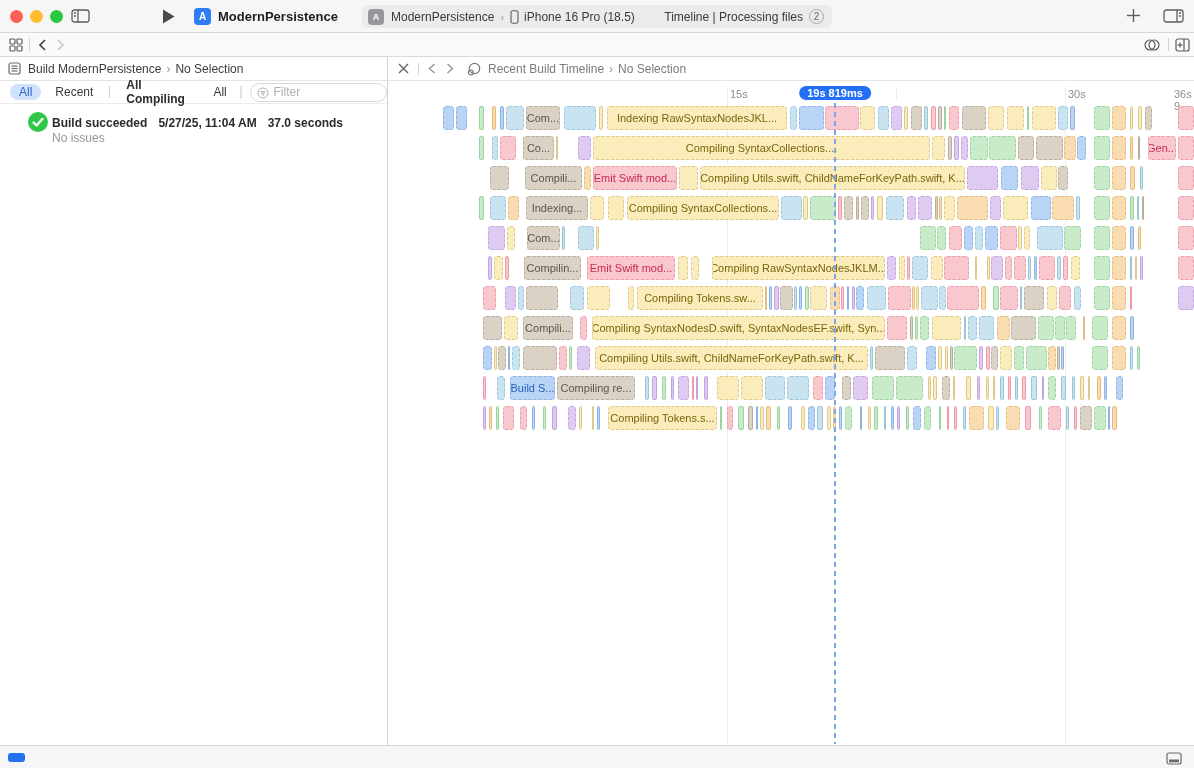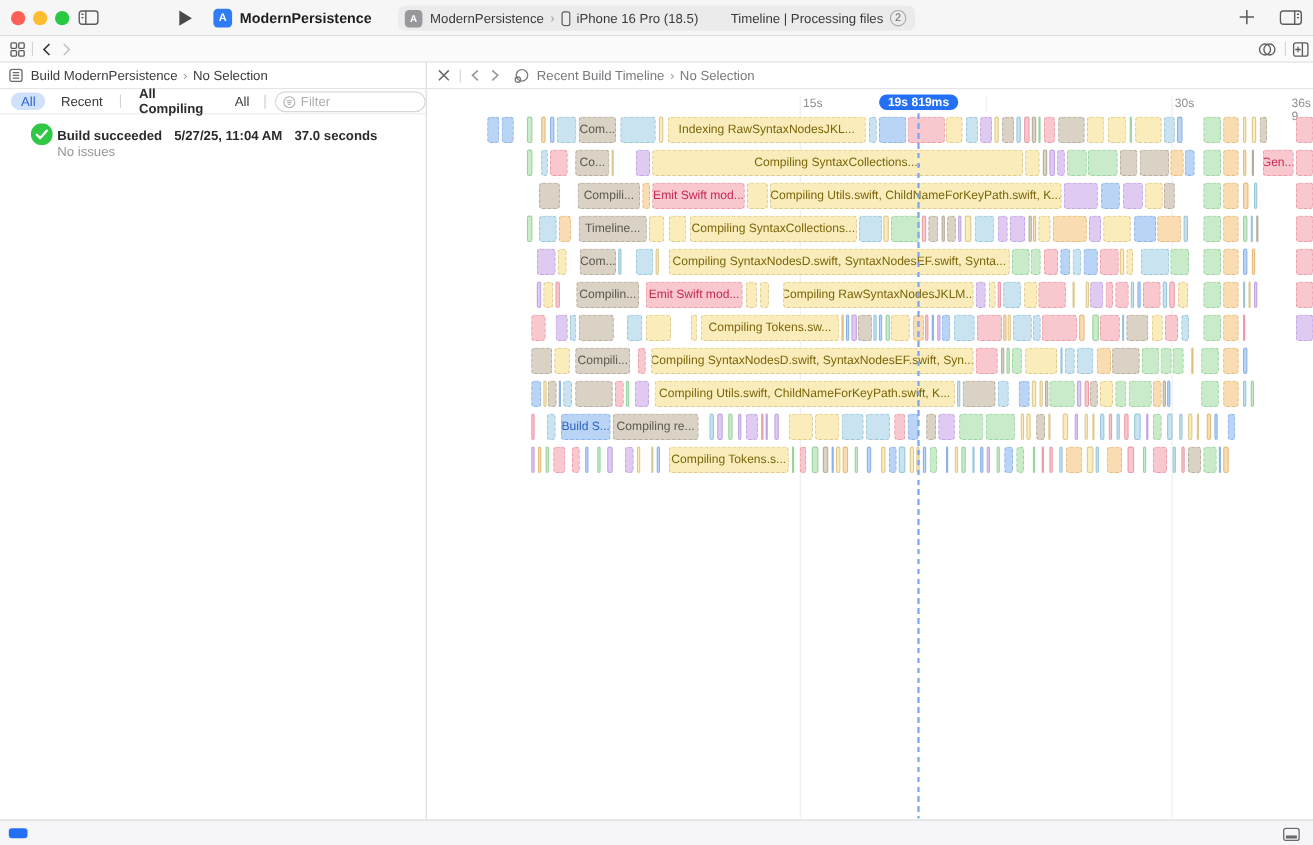--- a/index.html
+++ b/index.html
@@ -361,21 +361,21 @@
         <div class="seg" style="left: 724px; width: 14px; background: rgb(249, 220, 178); border-color: rgb(229, 188, 124); color: rgb(138, 94, 20);"></div>
         <div class="seg sm" style="left: 742px; width: 4.54602px; background: rgb(249, 220, 178); border-color: rgb(229, 188, 124); color: rgb(138, 94, 20);"></div>
         <div class="seg sm" style="left: 752.093px; width: 2.7682px; background: rgb(201, 227, 240); border-color: rgb(154, 198, 220); color: rgb(47, 110, 142);"></div>
         <div class="seg" style="left: 790px; width: 16px; background: rgb(249, 200, 207); border-color: rgb(236, 156, 168); color: rgb(198, 42, 78);"></div>
       </div>
       <div class="trow" style="top: 139px;">
         <div class="seg sm" style="left: 91px; width: 5px; background: rgb(201, 235, 201); border-color: rgb(154, 212, 158); color: rgb(63, 122, 69);"></div>
         <div class="seg" style="left: 102px; width: 16.2859px; background: rgb(201, 227, 240); border-color: rgb(154, 198, 220); color: rgb(47, 110, 142);"></div>
         <div class="seg" style="left: 119.759px; width: 11.2101px; background: rgb(249, 220, 178); border-color: rgb(229, 188, 124); color: rgb(138, 94, 20);"></div>
         <div class="seg" style="left: 138px; width: 62px; background: rgb(217, 210, 197); border-color: rgb(184, 173, 155); color: rgb(91, 86, 78);">
-          <span>Timeline...</span>
+          <span>Indexing...</span>
         </div>
         <div class="seg" style="left: 202px; width: 14px; background: rgb(251, 237, 187); border-color: rgb(222, 200, 143); color: rgb(122, 101, 10);"></div>
         <div class="seg" style="left: 220px; width: 16px; background: rgb(251, 237, 187); border-color: rgb(222, 200, 143); color: rgb(122, 101, 10);"></div>
         <div class="seg" style="left: 239px; width: 152px; background: rgb(251, 237, 187); border-color: rgb(222, 200, 143); color: rgb(122, 101, 10);">
           <span>Compiling SyntaxCollections...</span>
         </div>
         <div class="seg" style="left: 393px; width: 20.6532px; background: rgb(201, 227, 240); border-color: rgb(154, 198, 220); color: rgb(47, 110, 142);"></div>
         <div class="seg sm" style="left: 415.31px; width: 4.85727px; background: rgb(251, 237, 187); border-color: rgb(222, 200, 143); color: rgb(122, 101, 10);"></div>
         <div class="seg" style="left: 421.85px; width: 26.4447px; background: rgb(201, 235, 201); border-color: rgb(154, 212, 158); color: rgb(63, 122, 69);"></div>
         <div class="seg sm" style="left: 450.3px; width: 3.31293px; background: rgb(249, 200, 207); border-color: rgb(236, 156, 168); color: rgb(198, 42, 78);"></div>
@@ -405,23 +405,20 @@
       </div>
       <div class="trow" style="top: 169px;">
         <div class="seg" style="left: 100px; width: 17.4974px; background: rgb(223, 203, 242); border-color: rgb(194, 163, 227); color: rgb(111, 67, 168);"></div>
         <div class="seg" style="left: 118.727px; width: 8.22995px; background: rgb(251, 237, 187); border-color: rgb(222, 200, 143); color: rgb(122, 101, 10);"></div>
         <div class="seg" style="left: 139px; width: 33px; background: rgb(217, 210, 197); border-color: rgb(184, 173, 155); color: rgb(91, 86, 78);">
           <span>Com...</span>
         </div>
         <div class="seg sm" style="left: 174px; width: 2.78386px; background: rgb(201, 227, 240); border-color: rgb(154, 198, 220); color: rgb(47, 110, 142);"></div>
         <div class="seg" style="left: 190px; width: 16px; background: rgb(201, 227, 240); border-color: rgb(154, 198, 220); color: rgb(47, 110, 142);"></div>
         <div class="seg sm" style="left: 208px; width: 2.50105px; background: rgb(251, 237, 187); border-color: rgb(222, 200, 143); color: rgb(122, 101, 10);"></div>
-        <div class="seg" style="left: 220px; width: 310px; background: rgb(251, 237, 187); border-color: rgb(222, 200, 143); color: rgb(122, 101, 10);">
-          <span>Compiling SyntaxNodesD.swift, SyntaxNodesEF.swift, Synta...</span>
-        </div>
         <div class="seg" style="left: 532px; width: 15.6358px; background: rgb(201, 235, 201); border-color: rgb(154, 212, 158); color: rgb(63, 122, 69);"></div>
         <div class="seg" style="left: 549.129px; width: 9.28215px; background: rgb(201, 235, 201); border-color: rgb(154, 212, 158); color: rgb(63, 122, 69);"></div>
         <div class="seg" style="left: 561.02px; width: 12.5577px; background: rgb(249, 200, 207); border-color: rgb(236, 156, 168); color: rgb(198, 42, 78);"></div>
         <div class="seg" style="left: 575.89px; width: 9.14586px; background: rgb(185, 212, 244); border-color: rgb(140, 180, 232); color: rgb(43, 98, 196);"></div>
         <div class="seg" style="left: 587.298px; width: 7.27408px; background: rgb(201, 227, 240); border-color: rgb(154, 198, 220); color: rgb(47, 110, 142);"></div>
         <div class="seg" style="left: 596.601px; width: 13.1725px; background: rgb(185, 212, 244); border-color: rgb(140, 180, 232); color: rgb(43, 98, 196);"></div>
         <div class="seg" style="left: 611.952px; width: 16.7596px; background: rgb(249, 200, 207); border-color: rgb(236, 156, 168); color: rgb(198, 42, 78);"></div>
         <div class="seg sm" style="left: 629.794px; width: 4.23588px; background: rgb(251, 237, 187); border-color: rgb(222, 200, 143); color: rgb(122, 101, 10);"></div>
         <div class="seg" style="left: 635.717px; width: 6.62432px; background: rgb(251, 237, 187); border-color: rgb(222, 200, 143); color: rgb(122, 101, 10);"></div>
         <div class="seg" style="left: 648.715px; width: 26.5529px; background: rgb(201, 227, 240); border-color: rgb(154, 198, 220); color: rgb(47, 110, 142);"></div>

